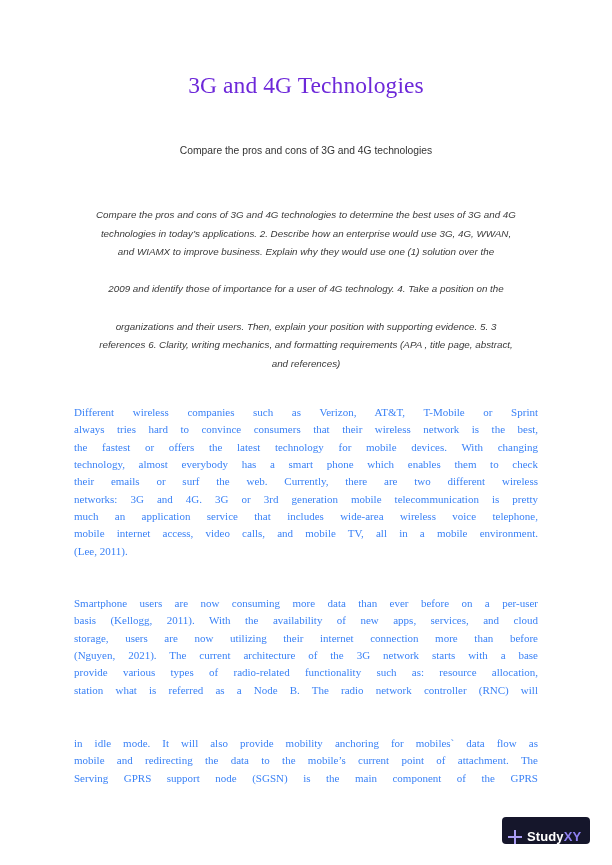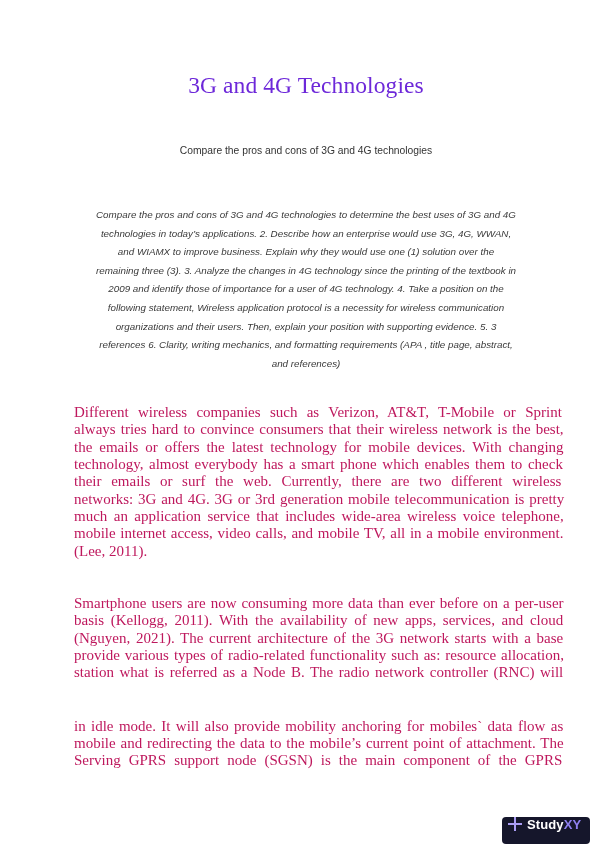--- a/index.html
+++ b/index.html
@@ -55,23 +55,23 @@
       font-size: 9.8px;
       line-height: 18.6px;
       color: #3a3a3a;
       margin: 0;
     }
     .body-text {
       position: absolute;
       left: 74px;
       width: 464px;
       font-family: "Liberation Serif", serif;
-      font-size: 15px;
+      font-size: 11px;
       line-height: 17.35px;
-      color: #be185d;
+      color: #3b82f6;
       text-align: justify;
       margin: 0;
     }
     .para-1 { top: 404px; }
     .para-2 { top: 595px; }
     .line {
       display: block;
       text-align: justify;
       text-align-last: justify;
       white-space: nowrap;
@@ -82,21 +82,21 @@
     }
     .brand-badge {
       position: absolute;
       left: 502px;
       top: 817px;
       width: 88px;
       height: 27px;
       background: #15162b;
       border-radius: 4px;
       display: flex;
-      align-items: flex-start;
+      align-items: flex-end;
       padding-left: 6px;
       box-sizing: border-box;
     }
     .plus-icon {
       width: 14px;
       height: 14px;
       position: relative;
       margin-right: 5px;
       flex: 0 0 auto;
     }
@@ -128,43 +128,44 @@
 <div class="page">
 
   <h1 class="doc-title">3G and 4G Technologies</h1>
 
   <p class="doc-subtitle">Compare the pros and cons of 3G and 4G technologies</p>
 
   <div class="prompt">
     <span class="line-c">Compare the pros and cons of 3G and 4G technologies to determine the best uses of 3G and 4G</span><br>
     <span class="line-c">technologies in today’s applications. 2. Describe how an enterprise would use 3G, 4G, WWAN,</span><br>
     <span class="line-c">and WIAMX to improve business. Explain why they would use one (1) solution over the</span><br>
-    <span class="line-c">remaining three (3). 3. Analyze the changes in 4G technology since the printing of the textbook in</span><br>
+    <br>
     <span class="line-c">2009 and identify those of importance for a user of 4G technology. 4. Take a position on the</span><br>
-    <span class="line-c">following statement, Wireless application protocol is a necessity for wireless communication</span><br>
+    <br>
     <span class="line-c">organizations and their users. Then, explain your position with supporting evidence. 5. 3</span><br>
     <span class="line-c">references 6. Clarity, writing mechanics, and formatting requirements (APA , title page, abstract,</span><br>
     <span class="line-c">and references)</span>
   </div>
 
   <div class="body-text para-1">
     <span class="line" style="display: block; width: auto; word-spacing: 5.55556px;">Different wireless companies such as Verizon, AT&amp;T, T-Mobile or Sprint</span>
     <span class="line" style="display: block; width: auto; word-spacing: 1.33333px;">always tries hard to convince consumers that their wireless network is the best,</span>
-    <span class="line" style="display: block; width: auto; word-spacing: 3.18182px;">the emails or offers the latest technology for mobile devices. With changing</span>
+    <span class="line" style="display: block; width: auto; word-spacing: 3.18182px;">the fastest or offers the latest technology for mobile devices. With changing</span>
     <span class="line" style="display: block; width: auto; word-spacing: 1.81818px;">technology, almost everybody has a smart phone which enables them to check</span>
     <span class="line" style="display: block; width: auto; word-spacing: 5.90909px;">their emails or surf the web. Currently, there are two different wireless</span>
     <span class="line" style="display: block; width: auto; word-spacing: 1.09091px;">networks: 3G and 4G. 3G or 3rd generation mobile telecommunication is pretty</span>
     <span class="line" style="display: block; width: auto; word-spacing: 2.66667px;">much an application service that includes wide-area wireless voice telephone,</span>
     <span class="line" style="display: block; width: auto; word-spacing: 0.916667px;">mobile internet access, video calls, and mobile TV, all in a mobile environment.</span>
     <span class="line last">(Lee, 2011).</span>
   </div>
 
   <div class="body-text para-2">
     <span class="line" style="display: block; width: auto; word-spacing: 1.25px;">Smartphone users are now consuming more data than ever before on a per-user</span>
     <span class="line" style="display: block; width: auto; word-spacing: 2.90909px;">basis (Kellogg, 2011). With the availability of new apps, services, and cloud</span>
+    <span class="line" style="display: block; width: auto; word-spacing: 4.4px;">storage, users are now utilizing their internet connection more than before</span>
     <span class="line" style="display: block; width: auto; word-spacing: 1.91667px;">(Nguyen, 2021). The current architecture of the 3G network starts with a base</span>
     <span class="line" style="display: block; width: auto; word-spacing: 1.22222px;">provide various types of radio-related functionality such as: resource allocation,</span>
     <span class="line" style="display: block; width: auto; word-spacing: 1.76923px;">station what is referred as a Node B. The radio network controller (RNC) will</span>
     <span class="line" style="display: block; width: auto; word-spacing: 1.61538px; margin-top: 36px;">in idle mode. It will also provide mobility anchoring for mobiles` data flow as</span>
     <span class="line" style="display: block; width: auto; word-spacing: 1.08333px;">mobile and redirecting the data to the mobile’s current point of attachment. The</span>
     <span class="line" style="display: block; width: auto; word-spacing: 4.27273px;">Serving GPRS support node (SGSN) is the main component of the GPRS</span>
   </div>
 
   <div class="brand-badge">
     <span class="plus-icon"></span>

